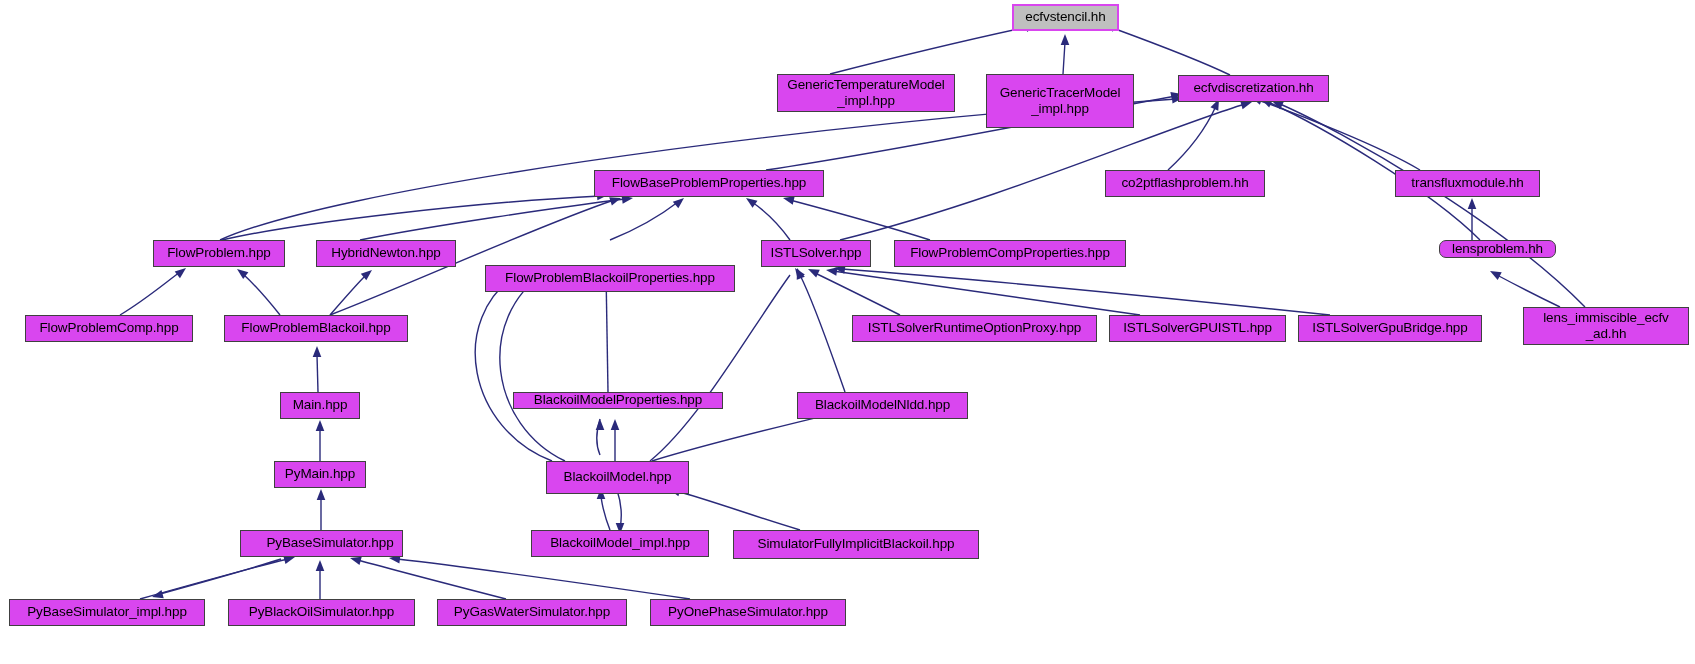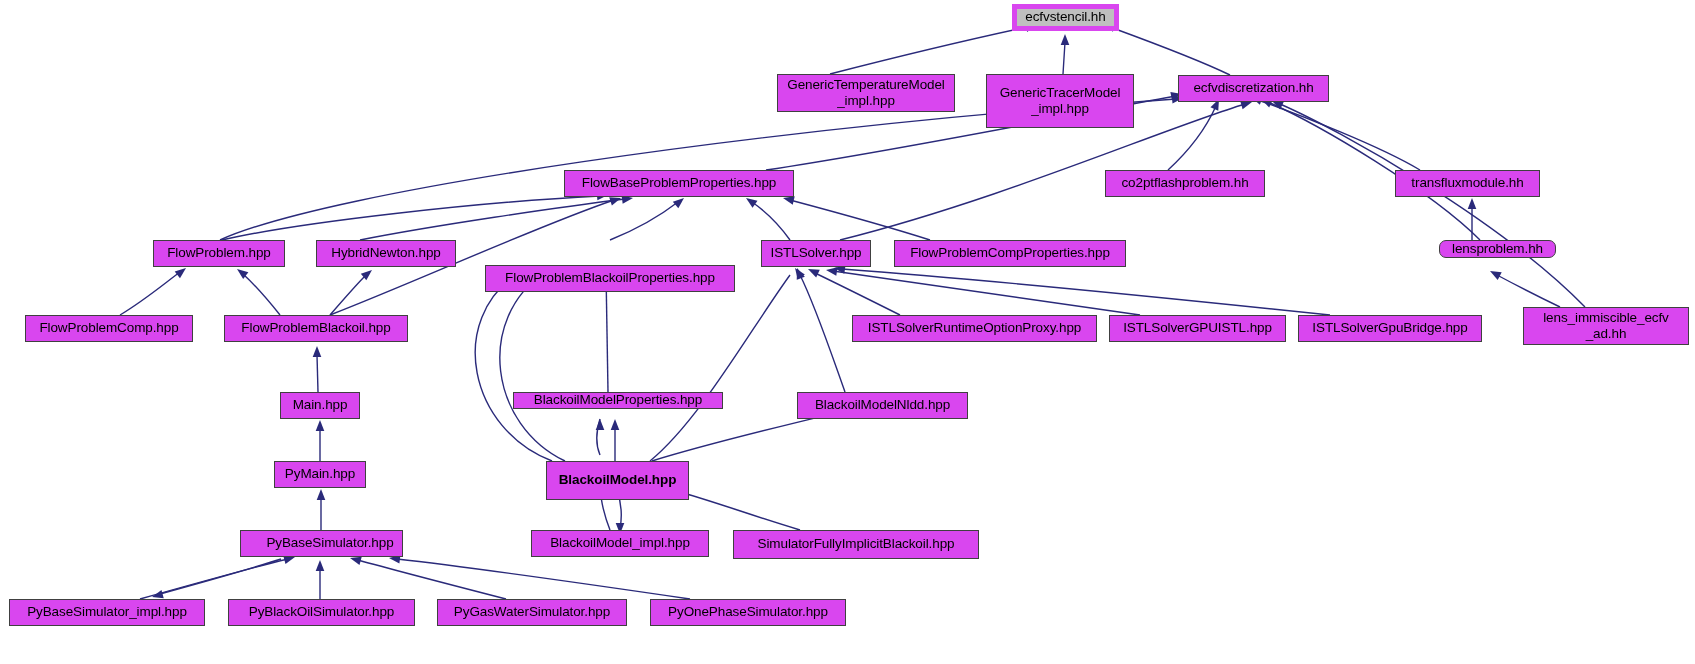--- a/index.html
+++ b/index.html
@@ -33,21 +33,21 @@
     line-height: 1.08;
     display: flex;
     align-items: center;
     justify-content: center;
     text-align: center;
     white-space: pre;
     letter-spacing: -0.1px;
   }
   .node.root {
     background: #bfbfbf;
-    border: 5px solid #d946ef;
+    border: 2px solid #d946ef;
   }
   .node.two-line {
     line-height: 1.15;
   }
 </style>
 </head>
 <body>
 
 <div id="graph-root">
   <svg class="edges" viewBox="0 0 1695 664" id="edge-layer">
@@ -224,41 +224,41 @@
         <polygon points="0,0 -11,4.3 -11,-4.3" fill="#2a2a7a" transform="translate(1472,198) rotate(-90)"></polygon>
       </g>
     </svg>
   <div id="node-layer">
       <div class="node root" style="left: 1012px; top: 4px; width: 107px; height: 27px;">ecfvstencil.hh</div>
       <div class="node two-line" style="left: 777px; top: 74px; width: 178px; height: 38px;">GenericTemperatureModel
 _impl.hpp</div>
       <div class="node two-line" style="left: 986px; top: 74px; width: 148px; height: 54px;">GenericTracerModel
 _impl.hpp</div>
       <div class="node" style="left: 1178px; top: 75px; width: 151px; height: 27px;">ecfvdiscretization.hh</div>
-      <div class="node" style="left: 564px; top: 170px; width: 230px; height: 27px;">FlowBaseProblemProperties.hpp</div>
+      <div class="node" style="left: 594px; top: 170px; width: 230px; height: 27px;">FlowBaseProblemProperties.hpp</div>
       <div class="node" style="left: 1105px; top: 170px; width: 160px; height: 27px;">co2ptflashproblem.hh</div>
       <div class="node" style="left: 1395px; top: 170px; width: 145px; height: 27px;">transfluxmodule.hh</div>
       <div class="node" style="left: 153px; top: 240px; width: 132px; height: 27px;">FlowProblem.hpp</div>
       <div class="node" style="left: 316px; top: 240px; width: 140px; height: 27px;">HybridNewton.hpp</div>
       <div class="node" style="left: 485px; top: 240px; width: 250px; height: 27px; margin-top: 25px;">FlowProblemBlackoilProperties.hpp</div>
       <div class="node" style="left: 761px; top: 240px; width: 110px; height: 27px;">ISTLSolver.hpp</div>
       <div class="node" style="left: 894px; top: 240px; width: 232px; height: 27px;">FlowProblemCompProperties.hpp</div>
       <div class="node" style="left: 1439px; top: 240px; width: 117px; height: 18px; border-radius: 7px;">lensproblem.hh</div>
       <div class="node" style="left: 25px; top: 315px; width: 168px; height: 27px;">FlowProblemComp.hpp</div>
       <div class="node" style="left: 224px; top: 315px; width: 184px; height: 27px;">FlowProblemBlackoil.hpp</div>
       <div class="node" style="left: 852px; top: 315px; width: 245px; height: 27px;">ISTLSolverRuntimeOptionProxy.hpp</div>
       <div class="node" style="left: 1109px; top: 315px; width: 177px; height: 27px;">ISTLSolverGPUISTL.hpp</div>
       <div class="node" style="left: 1298px; top: 315px; width: 184px; height: 27px;">ISTLSolverGpuBridge.hpp</div>
       <div class="node two-line" style="left: 1523px; top: 307px; width: 166px; height: 38px;">lens_immiscible_ecfv
 _ad.hh</div>
       <div class="node" style="left: 280px; top: 392px; width: 80px; height: 27px;">Main.hpp</div>
       <div class="node" style="left: 513px; top: 392px; width: 210px; height: 17px;">BlackoilModelProperties.hpp</div>
       <div class="node" style="left: 797px; top: 392px; width: 171px; height: 27px;">BlackoilModelNldd.hpp</div>
       <div class="node" style="left: 274px; top: 461px; width: 92px; height: 27px;">PyMain.hpp</div>
-      <div class="node" style="left: 546px; top: 461px; width: 143px; height: 39px; font-weight: bold;">BlackoilModel.hpp</div>
+      <div class="node" style="left: 546px; top: 461px; width: 143px; height: 33px;">BlackoilModel.hpp</div>
       <div class="node" style="left: 240px; top: 530px; width: 163px; height: 27px; padding-left: 17px;">PyBaseSimulator.hpp</div>
       <div class="node" style="left: 531px; top: 530px; width: 178px; height: 27px;">BlackoilModel_impl.hpp</div>
       <div class="node" style="left: 733px; top: 530px; width: 246px; height: 29px;">SimulatorFullyImplicitBlackoil.hpp</div>
       <div class="node" style="left: 9px; top: 599px; width: 196px; height: 27px;">PyBaseSimulator_impl.hpp</div>
       <div class="node" style="left: 228px; top: 599px; width: 187px; height: 27px;">PyBlackOilSimulator.hpp</div>
       <div class="node" style="left: 437px; top: 599px; width: 190px; height: 27px;">PyGasWaterSimulator.hpp</div>
       <div class="node" style="left: 650px; top: 599px; width: 196px; height: 27px;">PyOnePhaseSimulator.hpp</div>
     </div>
 </div>
 

